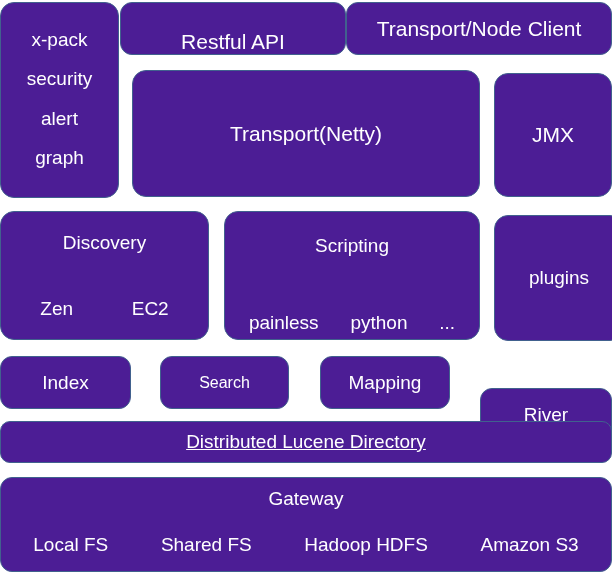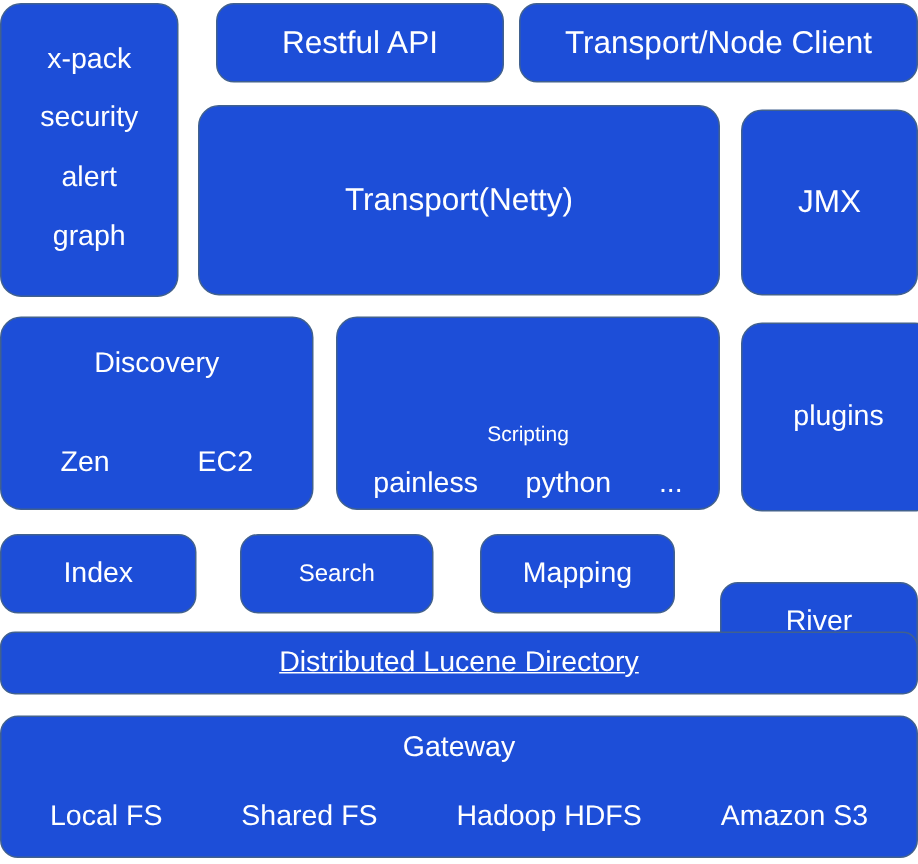--- a/index.html
+++ b/index.html
@@ -15,21 +15,21 @@
     overflow: hidden;
   }
   #diagram {
     position: relative;
     width: 612px;
     height: 576px;
   }
   .node {
     position: absolute;
     box-sizing: border-box;
-    background: #1d4ed8;
+    background: #4c1d95;
     border: 1px solid #41618e;
     border-radius: 14px;
     color: #ffffff;
     font-family: "Liberation Sans", sans-serif;
     font-weight: 400;
     overflow: hidden;
   }
   
   .node.simple {
     display: flex;
@@ -68,21 +68,21 @@
     align-items: center;
     justify-content: space-evenly;
   }
   .node.stack .child {
     white-space: nowrap;
     text-align: center;
   }
 
   
   #n-xpack      { left: 0px;   top: 2px;   width: 119px; height: 196px; }
-  #n-restful    { left: 144px; top: 2px;   width: 192px; height: 53px;  }
+  #n-restful    { left: 120px; top: 2px;   width: 226px; height: 53px; align-items: flex-end;  }
   #n-transport-client { left: 346px; top: 2px; width: 266px; height: 53px; }
   #n-netty      { left: 132px; top: 70px;  width: 348px; height: 127px; }
   #n-jmx        { left: 494px; top: 73px;  width: 118px; height: 124px; }
   #n-discovery  { left: 0px;   top: 211px; width: 209px; height: 129px; }
   #n-scripting  { left: 224px; top: 211px; width: 256px; height: 129px; }
   #n-plugins    { left: 494px; top: 215px; width: 130px; height: 126px; }
   #n-index      { left: 0px;   top: 356px; width: 131px; height: 53px;  }
   #n-search     { left: 160px; top: 356px; width: 129px; height: 53px;  }
   #n-mapping    { left: 320px; top: 356px; width: 130px; height: 53px;  }
   #n-river      { left: 480px; top: 356px; width: 132px; height: 53px; margin-top: 32px;  }
@@ -91,21 +91,21 @@
 
   
   #n-xpack            { font-size: 19px; padding: 8px 0 10px; }
   #n-restful   .title { font-size: 21px; }
   #n-transport-client .title { font-size: 21px; }
   #n-netty     .title { font-size: 21px; }
   #n-jmx       .title { font-size: 21px; }
 
   #n-discovery > .title    { top: 20px;  font-size: 19px; }
   #n-discovery > .children { top: 86px;  font-size: 19px; justify-content: space-around; padding: 0 10px; }
-  #n-scripting > .title    { top: 23px;  font-size: 14px; margin-top: 46px; }
+  #n-scripting > .title    { top: 23px;  font-size: 19px; }
   #n-scripting > .children { top: 100px;  font-size: 19px; justify-content: space-around; padding: 0 8px; }
 
   #n-plugins   .title { font-size: 19px; }
   #n-index     .title { font-size: 19px; }
   #n-search    .title { font-size: 16px; }
   #n-mapping   .title { font-size: 19px; }
   #n-river     .title { font-size: 19px; }
   #n-lucene    .title { font-size: 19px; }
 
   #n-gateway > .title    { top: 10px; font-size: 19px; }

